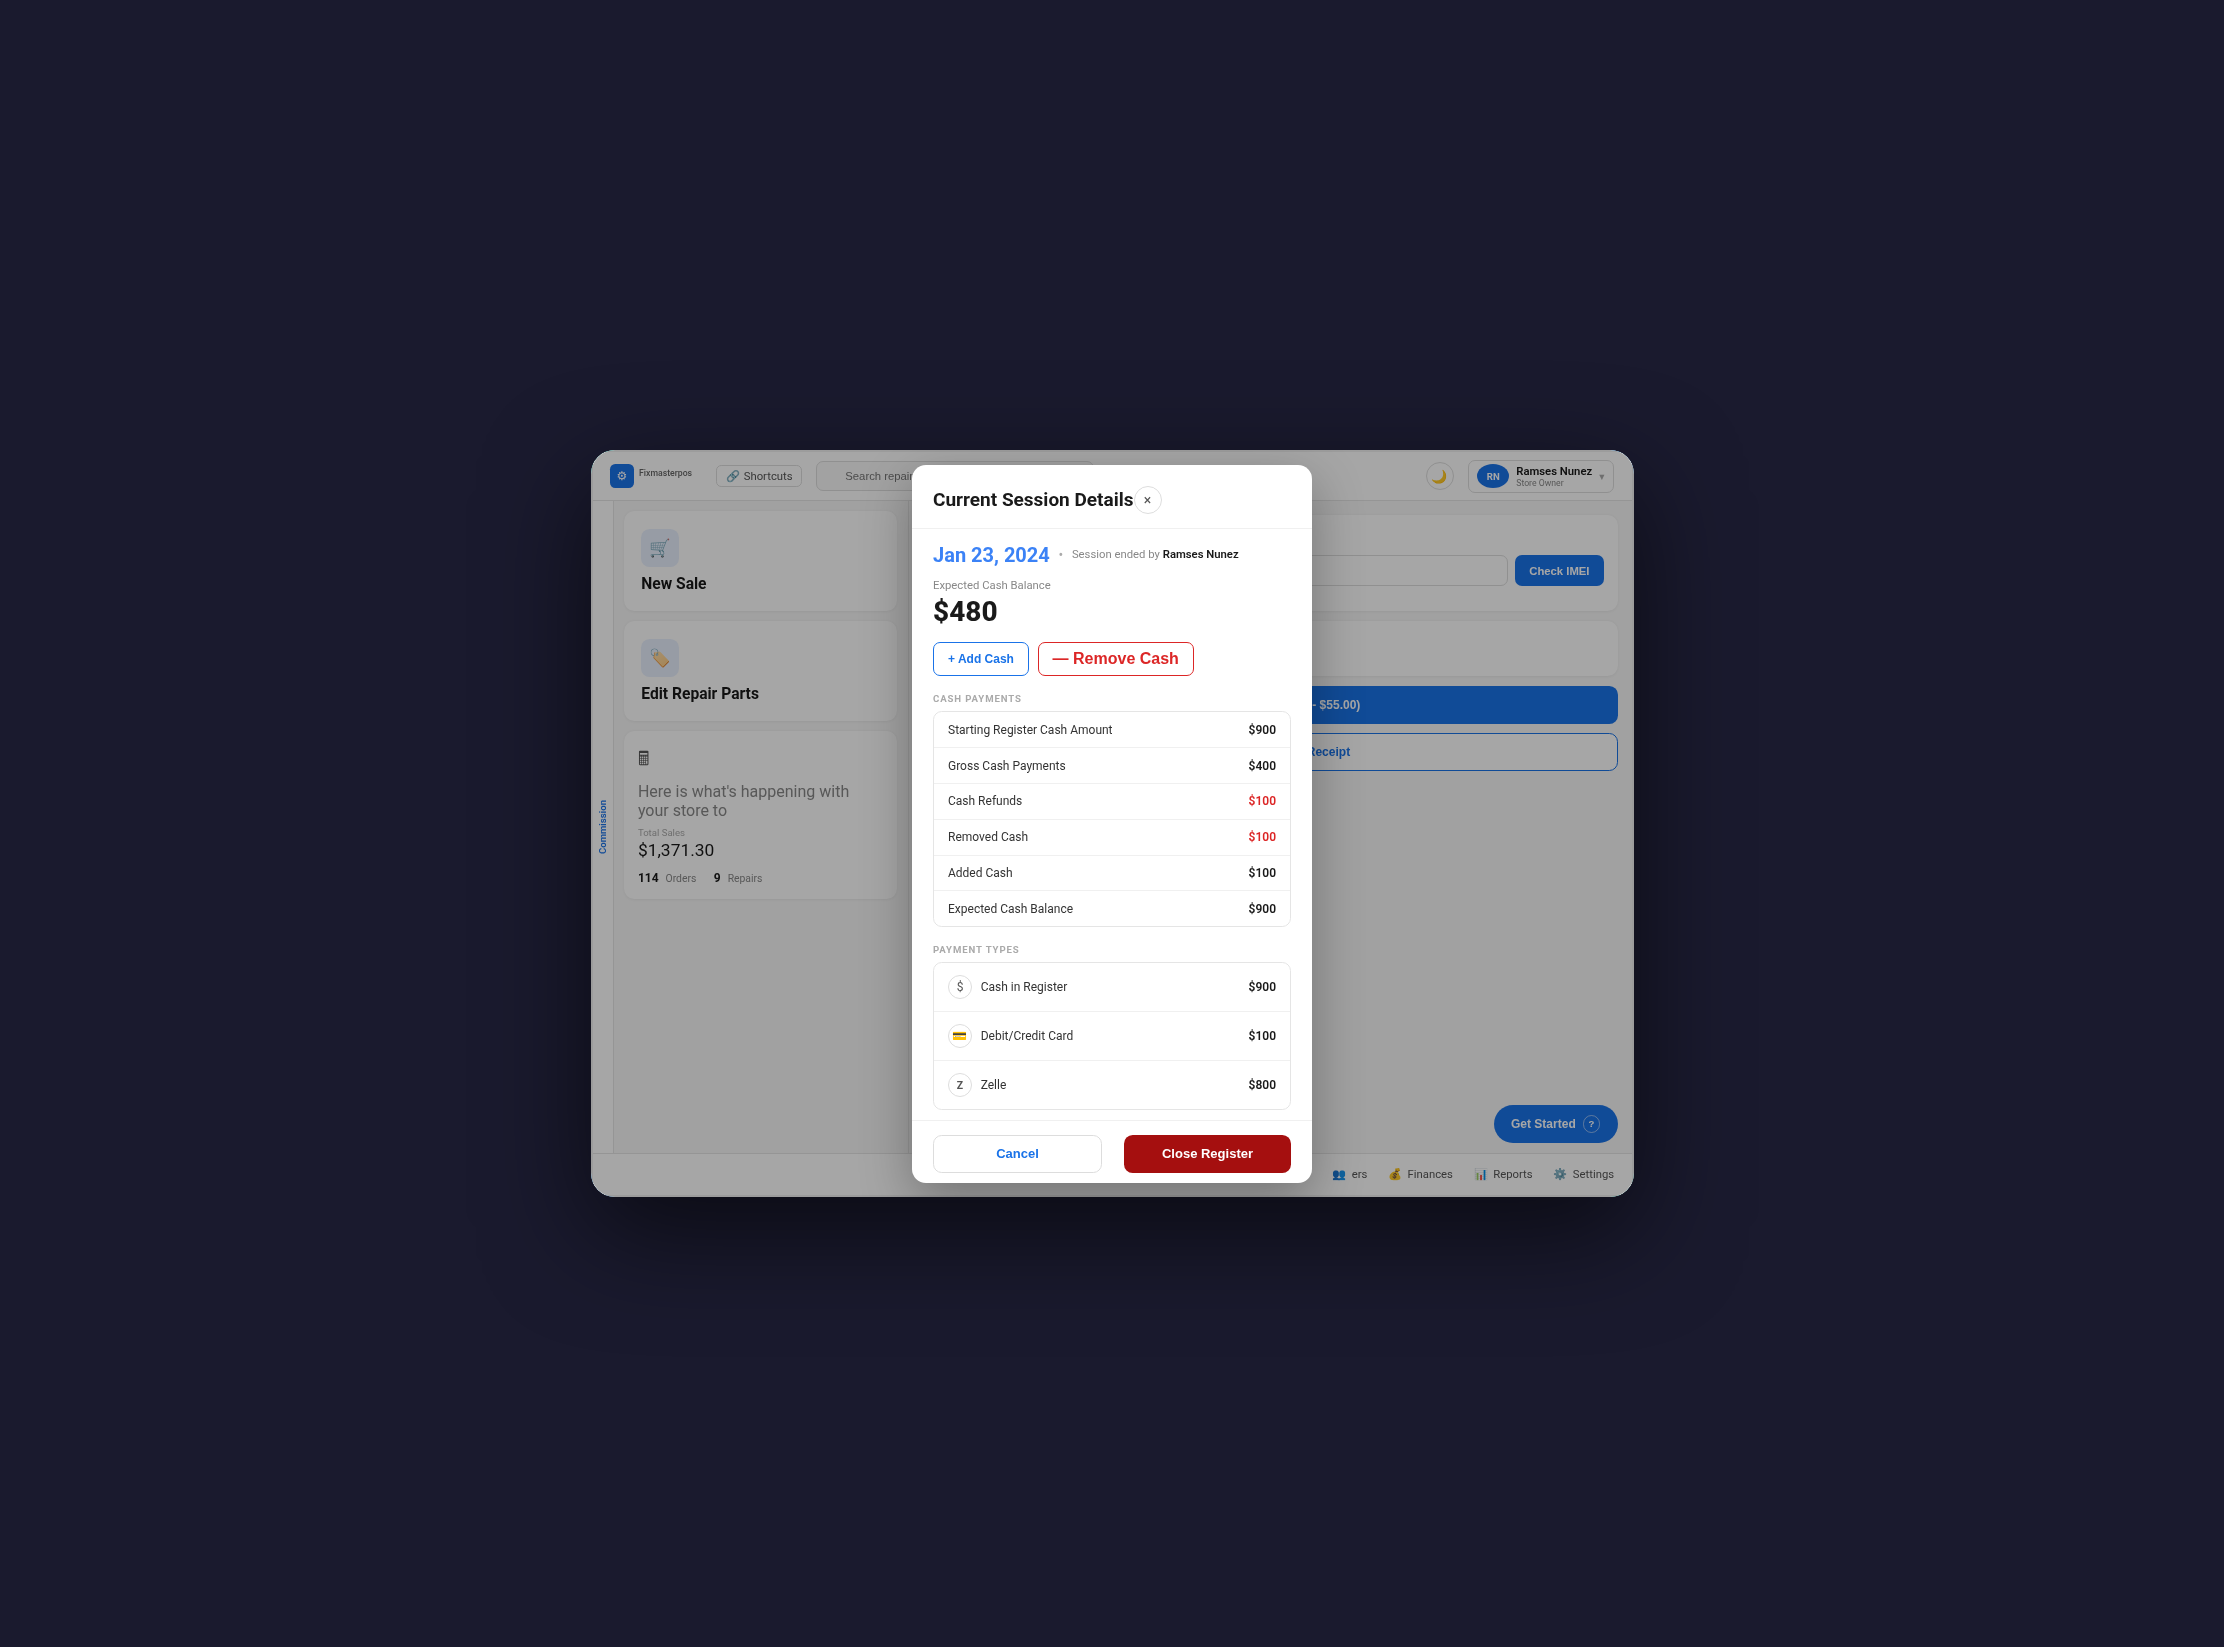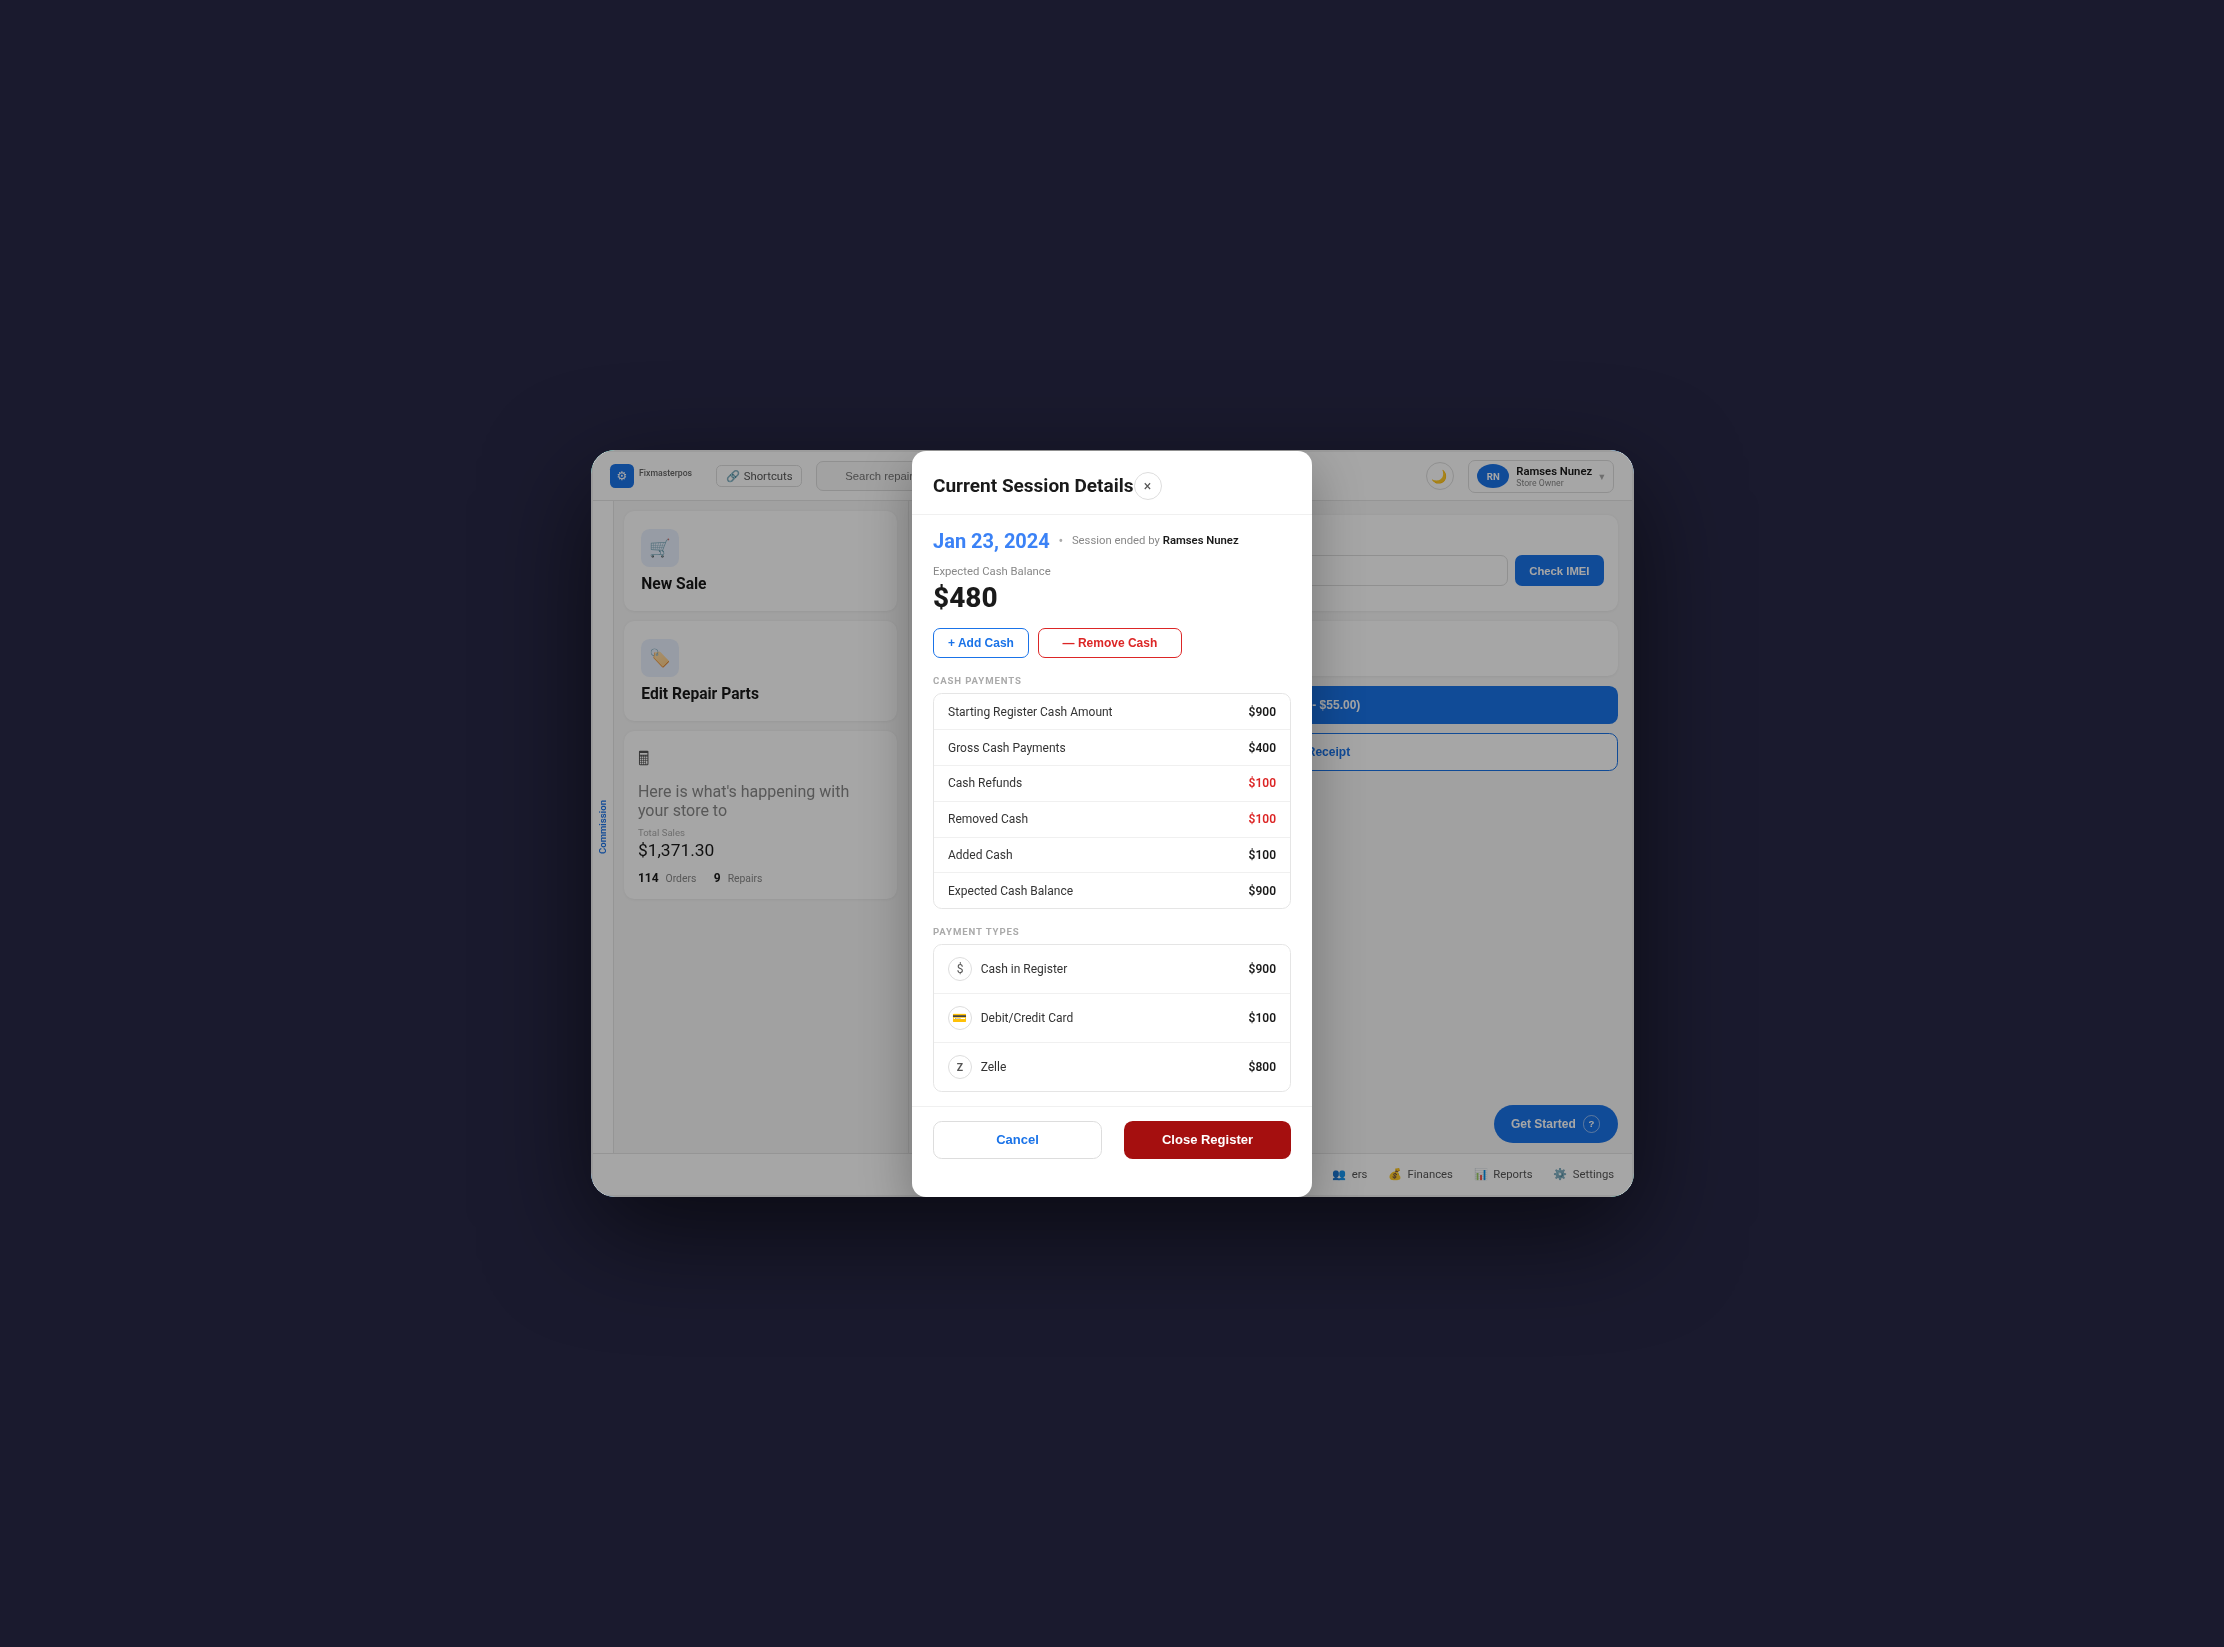--- a/index.html
+++ b/index.html
@@ -555,22 +555,22 @@
       display: flex;
       align-items: center;
       gap: 5.2px;
     }
 
     .remove-cash-btn {
       border: 0.9px solid #dc2626;
       color: #dc2626;
       background: #fff;
       border-radius: 7px;
-      padding: 7px 24px;
-      font-size: 12px;
+      padding: 7px 14px;
+      font-size: 16px;
       font-weight: 600;
       cursor: pointer;
       display: flex;
       align-items: center;
       gap: 5.2px;
     }
 
     .section-header {
       font-size: 9.6px;
       font-weight: 700;
@@ -659,21 +659,21 @@
       color: #1a1a1a;
     }
 
     .notes-section {
       margin-bottom: 17.4px;
     }
 
     .modal-footer {
       display: flex;
       gap: 22px;
-      padding: 14px 21px 38px;
+      padding: 14px 21px 10px;
       border-top: 0.9px solid #f0f0f0;
     }
 
     .cancel-btn {
       flex: 1;
       height: 38px;
       border: 0.9px solid #ddd;
       border-radius: 8.7px;
       background: #fff;
       font-size: 13px;

